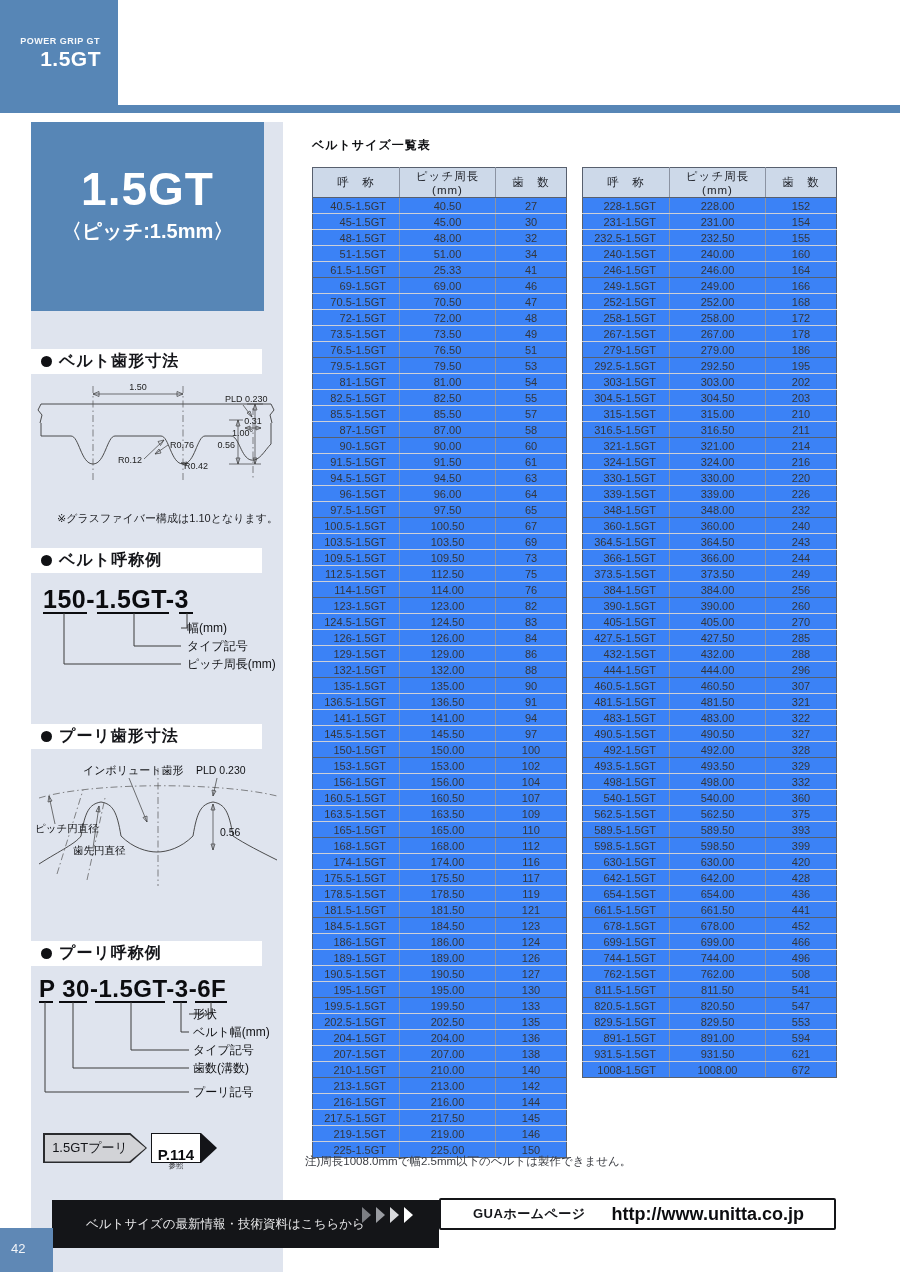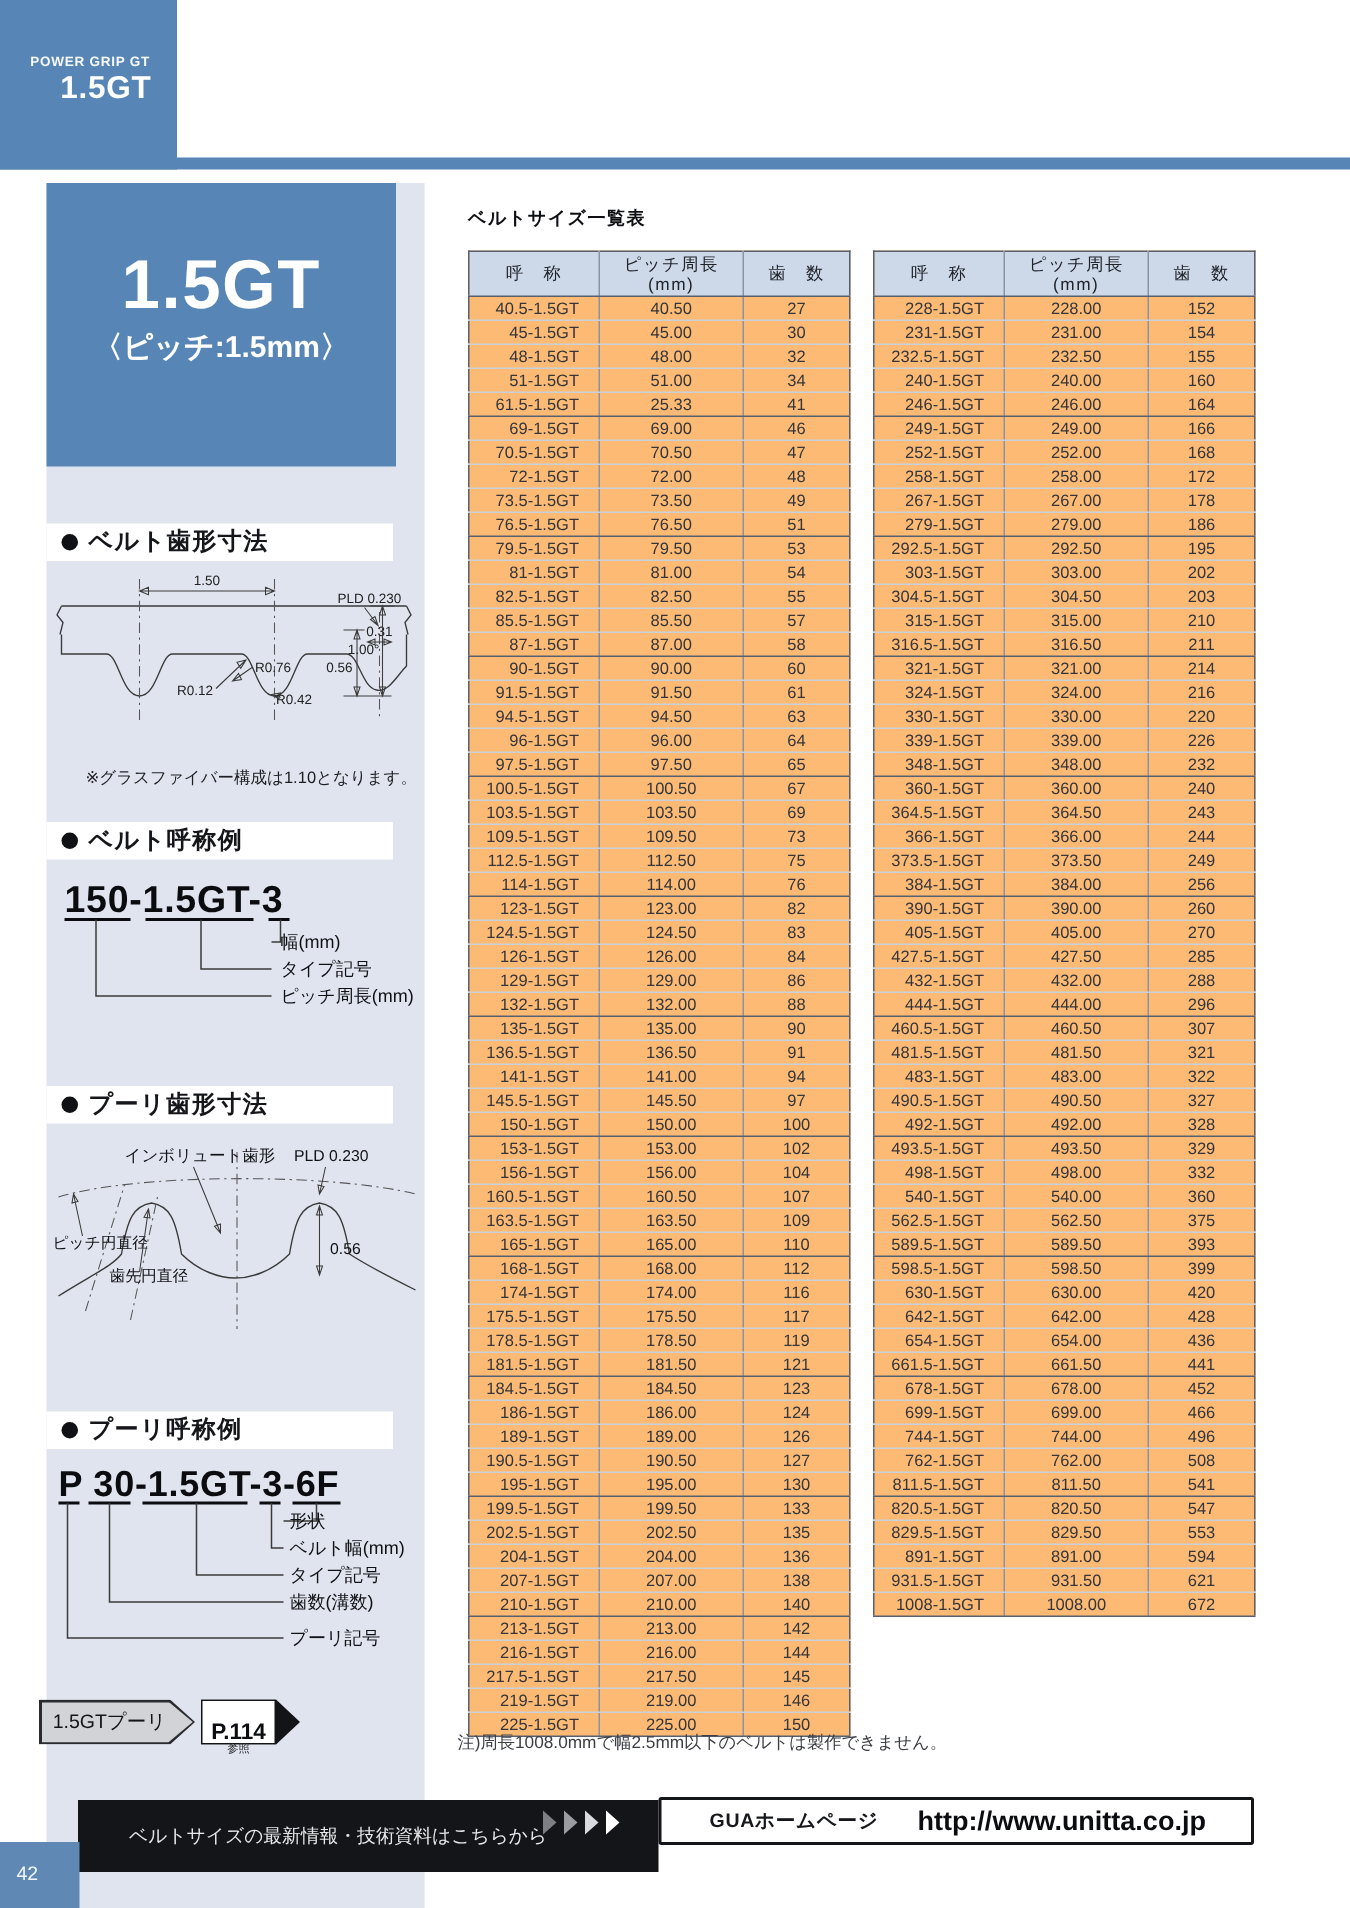--- a/index.html
+++ b/index.html
@@ -27,36 +27,36 @@
   .dg{stroke:#3a3a3a;stroke-width:.9;fill:none;}
   .dim{stroke:#3a3a3a;stroke-width:.7;fill:none;}
   .cl{stroke:#555;stroke-width:.7;fill:none;stroke-dasharray:7 3 1.5 3;}
   .lbl{font-size:9px;}
   .jlbl{font-size:12px;fill:#101114;}
   .bigname{font-size:25px;font-weight:bold;fill:#0b0c0f;letter-spacing:.5px;}
   .uline{stroke:#0b0c0f;stroke-width:2;}
   .leader{stroke:#3a3a3a;stroke-width:1;fill:none;}
 
   
-  .ref-tag{left:26px;top:1133px;width:172px;height:30px;}
+  .ref-tag{left:43px;top:1133px;width:172px;height:30px;}
   .tag-gray-b{position:absolute;left:0;top:0;width:104px;height:30px;background:#2a2b2e;
     clip-path:polygon(0 0,84% 0,100% 50%,84% 100%,0 100%);}
   .tag-gray{position:absolute;left:1.5px;top:1.5px;width:101px;height:27px;background:#d2d3d7;
     clip-path:polygon(0 0,84% 0,100% 50%,84% 100%,0 100%);display:flex;align-items:center;justify-content:center;}
   .tag-gray span{font-size:13px;color:#131418;margin-right:10px;}
   .tag-page{position:absolute;left:108px;top:0;width:50px;height:30px;background:#fff;border:1.5px solid #131418;
     box-sizing:border-box;text-align:center;line-height:1;}
   .tag-page .p{font-size:15px;font-weight:bold;color:#0c0d10;margin-top:13px;}
   .tag-page .r{font-size:7.5px;color:#2a2b2e;}
   .tag-arrow{position:absolute;left:158px;top:0;width:0;height:0;border-left:16px solid #131418;
     border-top:15px solid transparent;border-bottom:15px solid transparent;}
 
   
   .main-title{left:312px;top:137px;font-size:12px;font-weight:bold;color:#0f1013;letter-spacing:1px;}
-  table.szt{position:absolute;top:167px;border-collapse:collapse;table-layout:fixed;background:#fdba74;
+  table.szt{position:absolute;top:167px;border-collapse:collapse;table-layout:fixed;background:#3b82f6;
     border:1px solid #58606e;}
   table.szt th{background:#cdd9e9;font-weight:normal;font-size:11.5px;color:#20232a;height:17px;
     border-bottom:1px solid #58606e;border-right:1px solid #8b93a2;letter-spacing:1px;}
   table.szt td{font-size:11px;color:#33363c;height:15px;border-bottom:1px solid #ccd0d8;border-right:1px solid #8b93a2;padding:0;}
   table.szt th:last-child,table.szt td:last-child{border-right:none;}
   table.szt tr.grp td{border-bottom:1px solid #58606e;}
   table.szt td.c0{text-align:right;padding-right:13px;}
   table.szt td.c1,table.szt td.c2{text-align:center;}
   #tblL{left:312px;} #tblR{left:582px;}
   .colw0{width:84px;} .colw1{width:93px;} .colw2{width:68px;}

